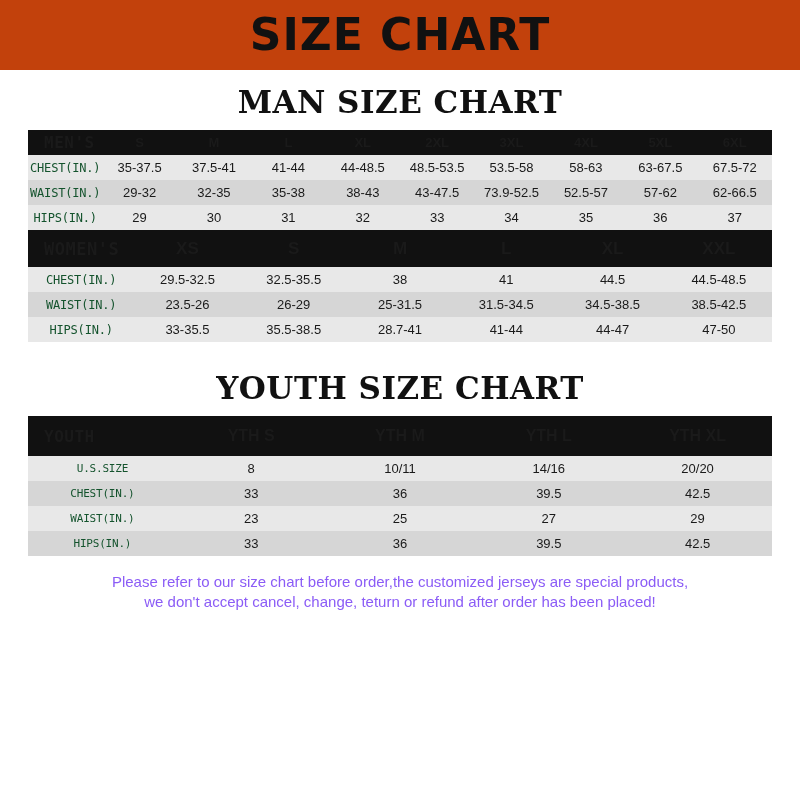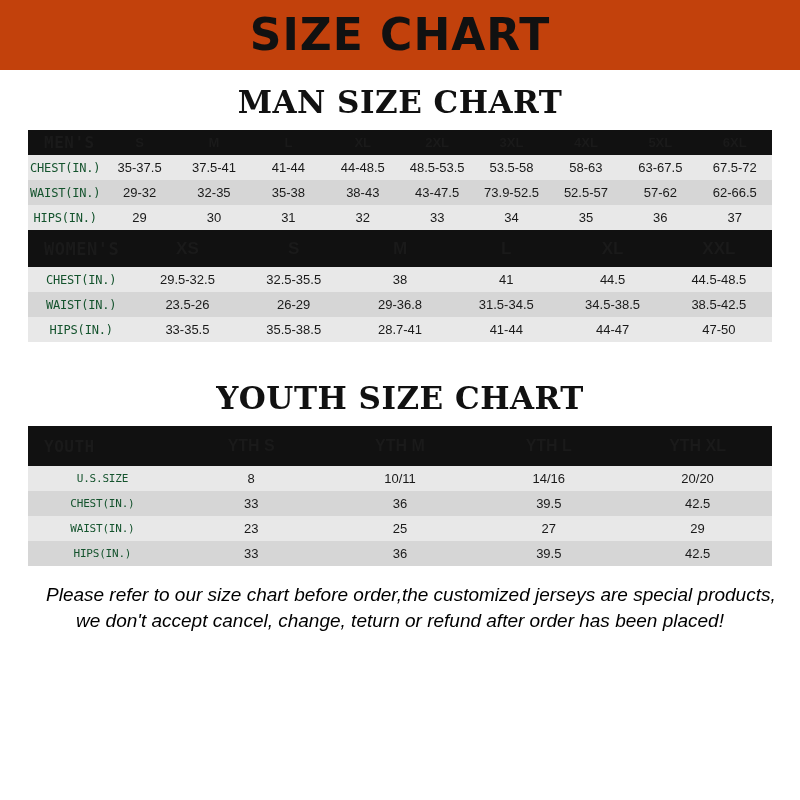--- a/index.html
+++ b/index.html
@@ -41,21 +41,21 @@
   .section-title {
     text-align: center;
     font-family: "DejaVu Serif", serif;
     font-weight: bold;
     font-size: 31px;
     color: #111;
     margin: 14px 0 10px 0;
     letter-spacing: 0.5px;
   }
   .section-title.women { margin-top: 18px; }
-  .section-title.youth { margin-top: 38px; }
+  .section-title.youth { margin-top: 28px; }
 
   table.sizetable {
     width: 100%;
     border-collapse: collapse;
     table-layout: fixed;
   }
   table.sizetable th, table.sizetable td {
     text-align: center;
     font-size: 13px;
     color: #1a1a1a;
@@ -91,26 +91,25 @@
   .youth-table th, .youth-table td { height: 30px; font-size: 14px; }
   .youth-table thead th { height: 40px; font-size: 16px; }
   .youth-table tbody td.rowlabel { font-size: 11px; }
 
   .women-table th, .women-table td { height: 27px; font-size: 13.5px; }
   .women-table thead th { height: 37px; font-size: 17px; }
 
   .footer-note {
     margin-top: 16px;
     padding: 0 18px;
-    color: #000000;
-    font-size: 19px;
+    color: #8b5cf6;
+    font-size: 15px;
     line-height: 1.35;
     text-align: center;
     font-family: "Liberation Sans", sans-serif;
-    font-style: italic;
   }
   .footer-note div { white-space: nowrap; }
 </style>
 </head>
 <body>
 
 <div class="page">
 
   <div class="banner">
     <div class="banner-title">SIZE CHART</div>
@@ -193,21 +192,21 @@
           <td>32.5-35.5</td>
           <td>38</td>
           <td>41</td>
           <td>44.5</td>
           <td>44.5-48.5</td>
         </tr>
         <tr class="band-b">
           <td class="rowlabel">WAIST(IN.)</td>
           <td>23.5-26</td>
           <td>26-29</td>
-          <td>29-36.8</td>
+          <td>25-31.5</td>
           <td>31.5-34.5</td>
           <td>34.5-38.5</td>
           <td>38.5-42.5</td>
         </tr>
         <tr class="band-a">
           <td class="rowlabel">HIPS(IN.)</td>
           <td>33-35.5</td>
           <td>35.5-38.5</td>
           <td>28.7-41</td>
           <td>41-44</td>

